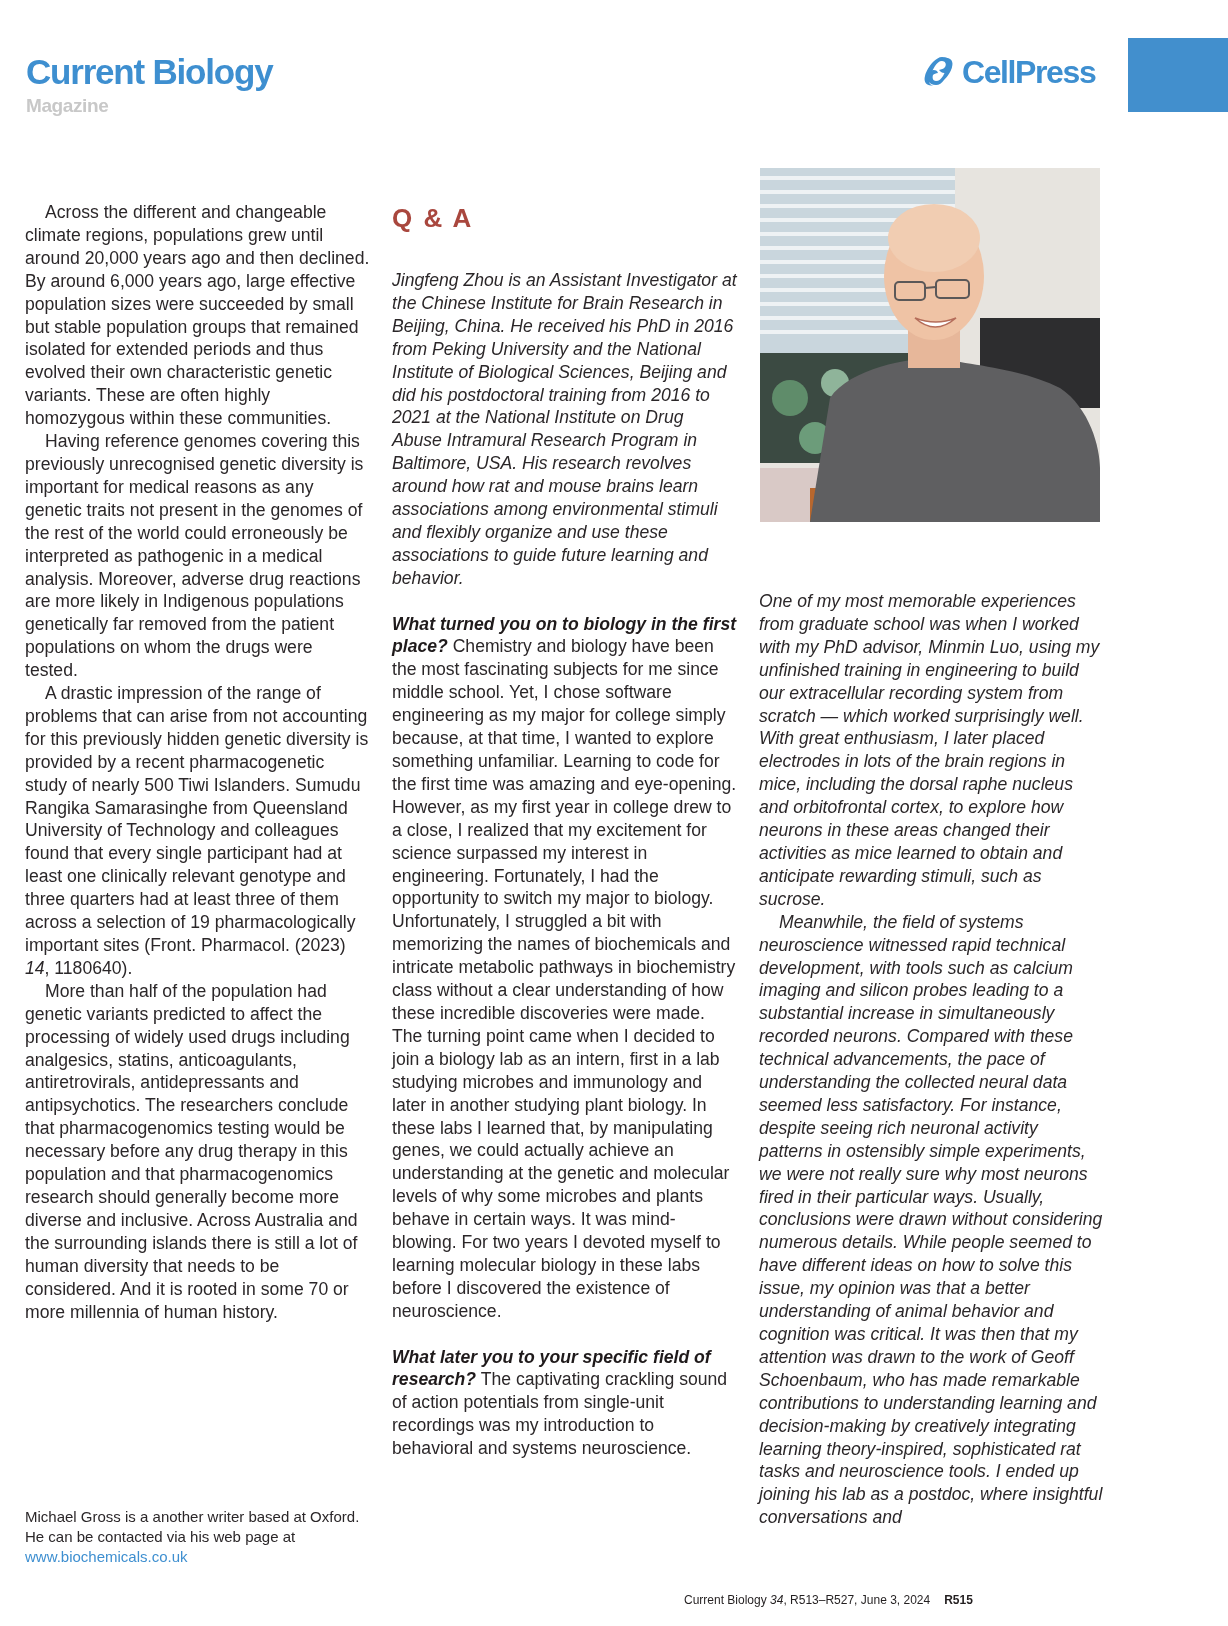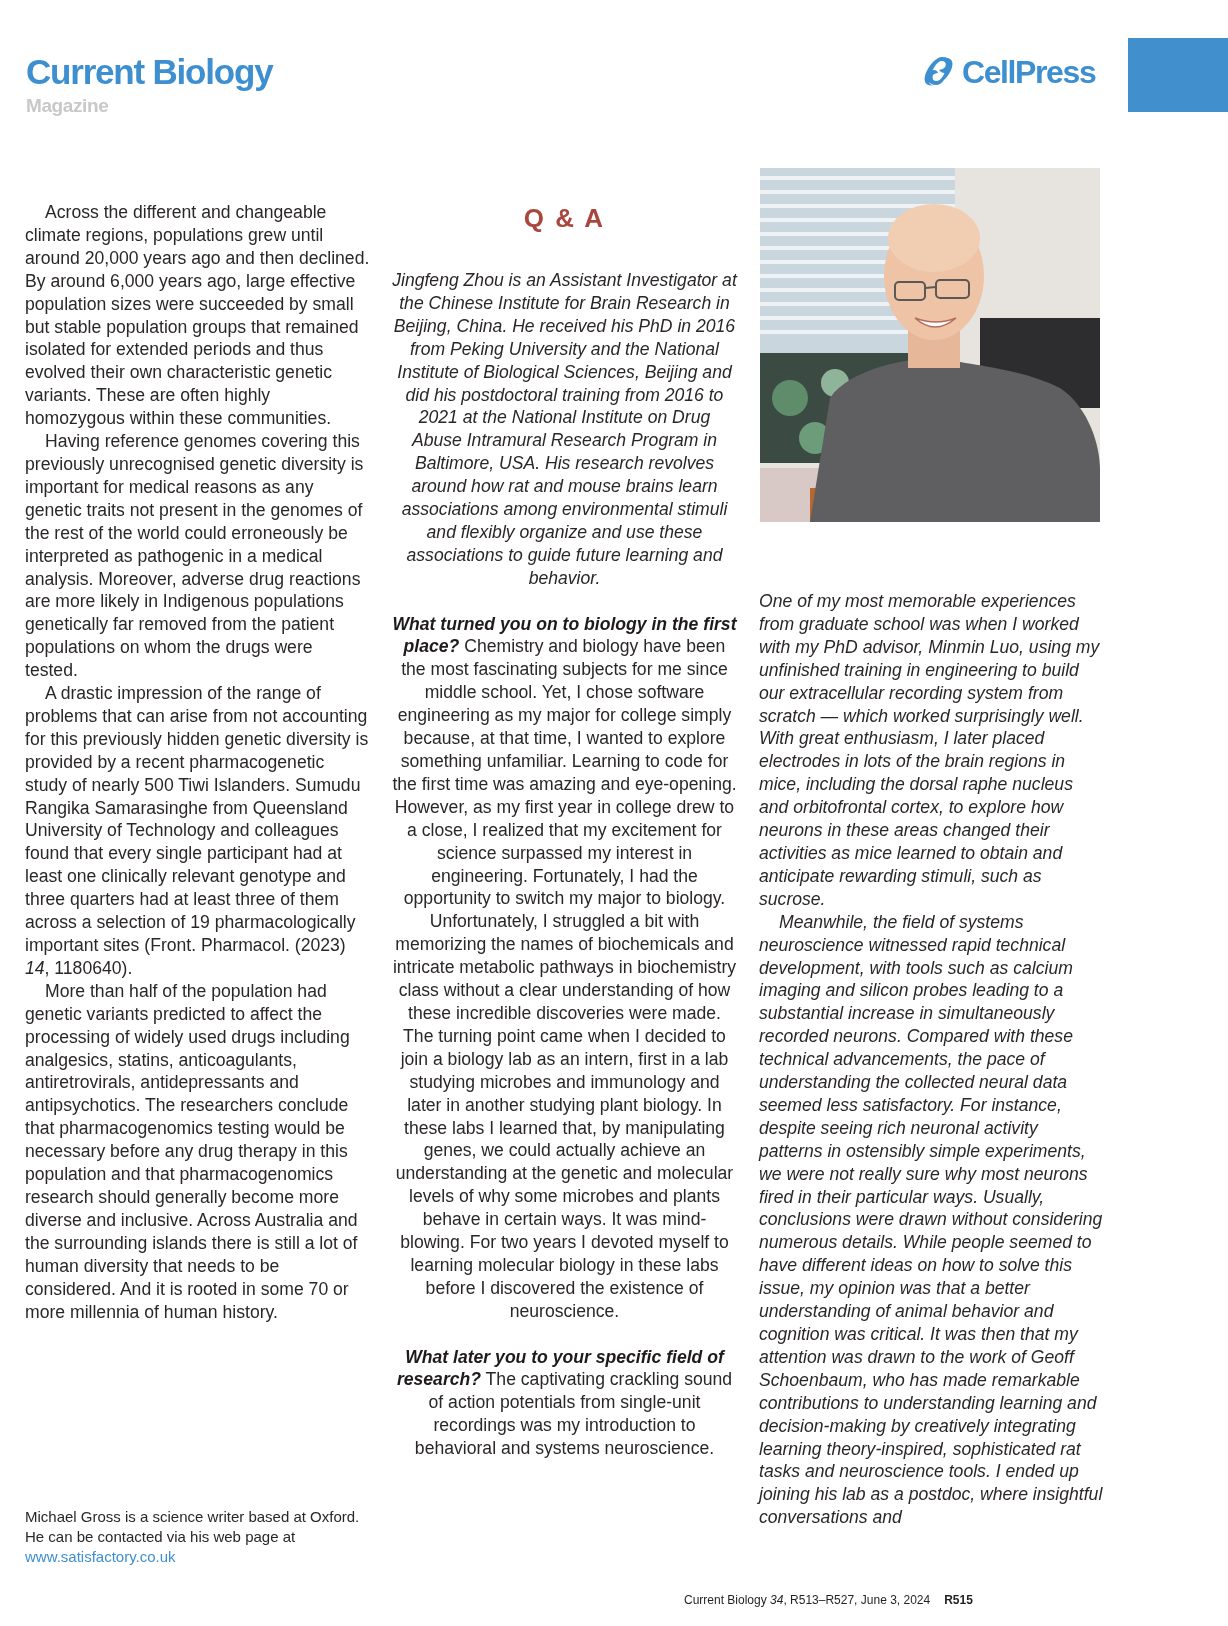--- a/index.html
+++ b/index.html
@@ -9,21 +9,21 @@
                    color: #3e8fd0; letter-spacing: -1.2px; line-height: 40px; }
   .journal-sub { position: absolute; left: 26px; top: 90px; font-size: 19px; font-weight: bold;
                  color: #c8c8c8; letter-spacing: -0.4px; line-height: 32px; }
   .publisher { position: absolute; left: 922px; top: 54px; height: 40px; display: flex; align-items: flex-start; }
   .publisher-name { font-size: 32px; font-weight: bold; color: #3e8fd0; letter-spacing: -1.4px; margin-left: 6px; }
   .corner-tab { position: absolute; left: 1128px; top: 38px; width: 100px; height: 74px; background: #428fcd; }
   .col { position: absolute; font-size: 17.6px; line-height: 22.9px; color: #2b2729; margin-top: 35px; }
   .col p { margin: 0; }
   .col p.indent { text-indent: 20px; }
   .col1 { left: 25px; top: 166px; width: 345px; }
-  .col2 { left: 392px; top: 168px; width: 345px; text-align: center; }
+  .col2 { left: 392px; top: 168px; width: 345px; }
   .col3 { left: 759px; top: 555px; width: 345px; font-style: italic; }
   .qa-label { font-size: 26px; font-weight: bold; color: #a9473e; letter-spacing: 2px; line-height: 30px; }
   .person-name { font-size: 31px; font-weight: bold; color: #1f1a1b; margin-top: 10px; line-height: 36px; letter-spacing: -0.3px; }
   .bio { font-style: italic; margin-top: 36px !important; }
   .gap { margin-top: 22.9px !important; }
   .q { font-weight: bold; font-style: italic; color: #1f1a1b; }
   .author-note { position: absolute; left: 25px; top: 1507px; width: 345px; font-size: 15px; line-height: 20px; color: #2b2729; }
   .author-link { color: #3e8fd0; text-decoration: none; }
   .photo { position: absolute; left: 760px; top: 168px; width: 340px; height: 354px; overflow: hidden; }
   .footer { position: absolute; left: 684px; top: 1593px; font-size: 12px; color: #231f20; white-space: nowrap; }
@@ -45,21 +45,21 @@
 <div class="corner-tab"></div>
 
 <div class="col col1">
   <p class="indent">Across the different and changeable climate regions, populations grew until around 20,000 years ago and then declined. By around 6,000 years ago, large effective population sizes were succeeded by small but stable population groups that remained isolated for extended periods and thus evolved their own characteristic genetic variants. These are often highly homozygous within these communities.</p>
   <p class="indent">Having reference genomes covering this previously unrecognised genetic diversity is important for medical reasons as any genetic traits not present in the genomes of the rest of the world could erroneously be interpreted as pathogenic in a medical analysis. Moreover, adverse drug reactions are more likely in Indigenous populations genetically far removed from the patient populations on whom the drugs were tested.</p>
   <p class="indent"><span>A drastic impression of the range of problems that can arise from not accounting for this previously hidden genetic diversity is provided by a recent pharmacogenetic study of nearly 500 Tiwi Islanders. Sumudu Rangika Samarasinghe from Queensland University of Technology and colleagues found that every single participant had at least one clinically relevant genotype and three quarters had at least three of them across a selection of 19 pharmacologically important sites (Front. Pharmacol. (2023) </span><i>14</i><span>, 1180640).</span></p>
   <p class="indent">More than half of the population had genetic variants predicted to affect the processing of widely used drugs including analgesics, statins, anticoagulants, antiretrovirals, antidepressants and antipsychotics. The researchers conclude that pharmacogenomics testing would be necessary before any drug therapy in this population and that pharmacogenomics research should generally become more diverse and inclusive. Across Australia and the surrounding islands there is still a lot of human diversity that needs to be considered. And it is rooted in some 70 or more millennia of human history.</p>
 </div>
 
 <div class="author-note">
-  <span>Michael Gross is a science writer based at Oxford. He can be contacted via his web page at </span><a class="author-link">www.satisfactory.co.uk</a>
+  <span>Michael Gross is a another writer based at Oxford. He can be contacted via his web page at </span><a class="author-link">www.biochemicals.co.uk</a>
 </div>
 
 <div class="col col2">
   <div class="qa-label">Q &amp; A</div>
   <p class="bio">Jingfeng Zhou is an Assistant Investigator at the Chinese Institute for Brain Research in Beijing, China. He received his PhD in 2016 from Peking University and the National Institute of Biological Sciences, Beijing and did his postdoctoral training from 2016 to 2021 at the National Institute on Drug Abuse Intramural Research Program in Baltimore, USA. His research revolves around how rat and mouse brains learn associations among environmental stimuli and flexibly organize and use these associations to guide future learning and behavior.</p>
   <p class="gap"><span class="q">What turned you on to biology in the first place?</span><span> Chemistry and biology have been the most fascinating subjects for me since middle school. Yet, I chose software engineering as my major for college simply because, at that time, I wanted to explore something unfamiliar. Learning to code for the first time was amazing and eye-opening. However, as my first year in college drew to a close, I realized that my excitement for science surpassed my interest in engineering. Fortunately, I had the opportunity to switch my major to biology. Unfortunately, I struggled a bit with memorizing the names of biochemicals and intricate metabolic pathways in biochemistry class without a clear understanding of how these incredible discoveries were made. The turning point came when I decided to join a biology lab as an intern, first in a lab studying microbes and immunology and later in another studying plant biology. In these labs I learned that, by manipulating genes, we could actually achieve an understanding at the genetic and molecular levels of why some microbes and plants behave in certain ways. It was mind-blowing. For two years I devoted myself to learning molecular biology in these labs before I discovered the existence of neuroscience.</span></p>
   <p class="gap"><span class="q">What later you to your specific field of research?</span><span> The captivating crackling sound of action potentials from single-unit recordings was my introduction to behavioral and systems neuroscience.</span></p>
 </div>
 
 <div class="photo">

